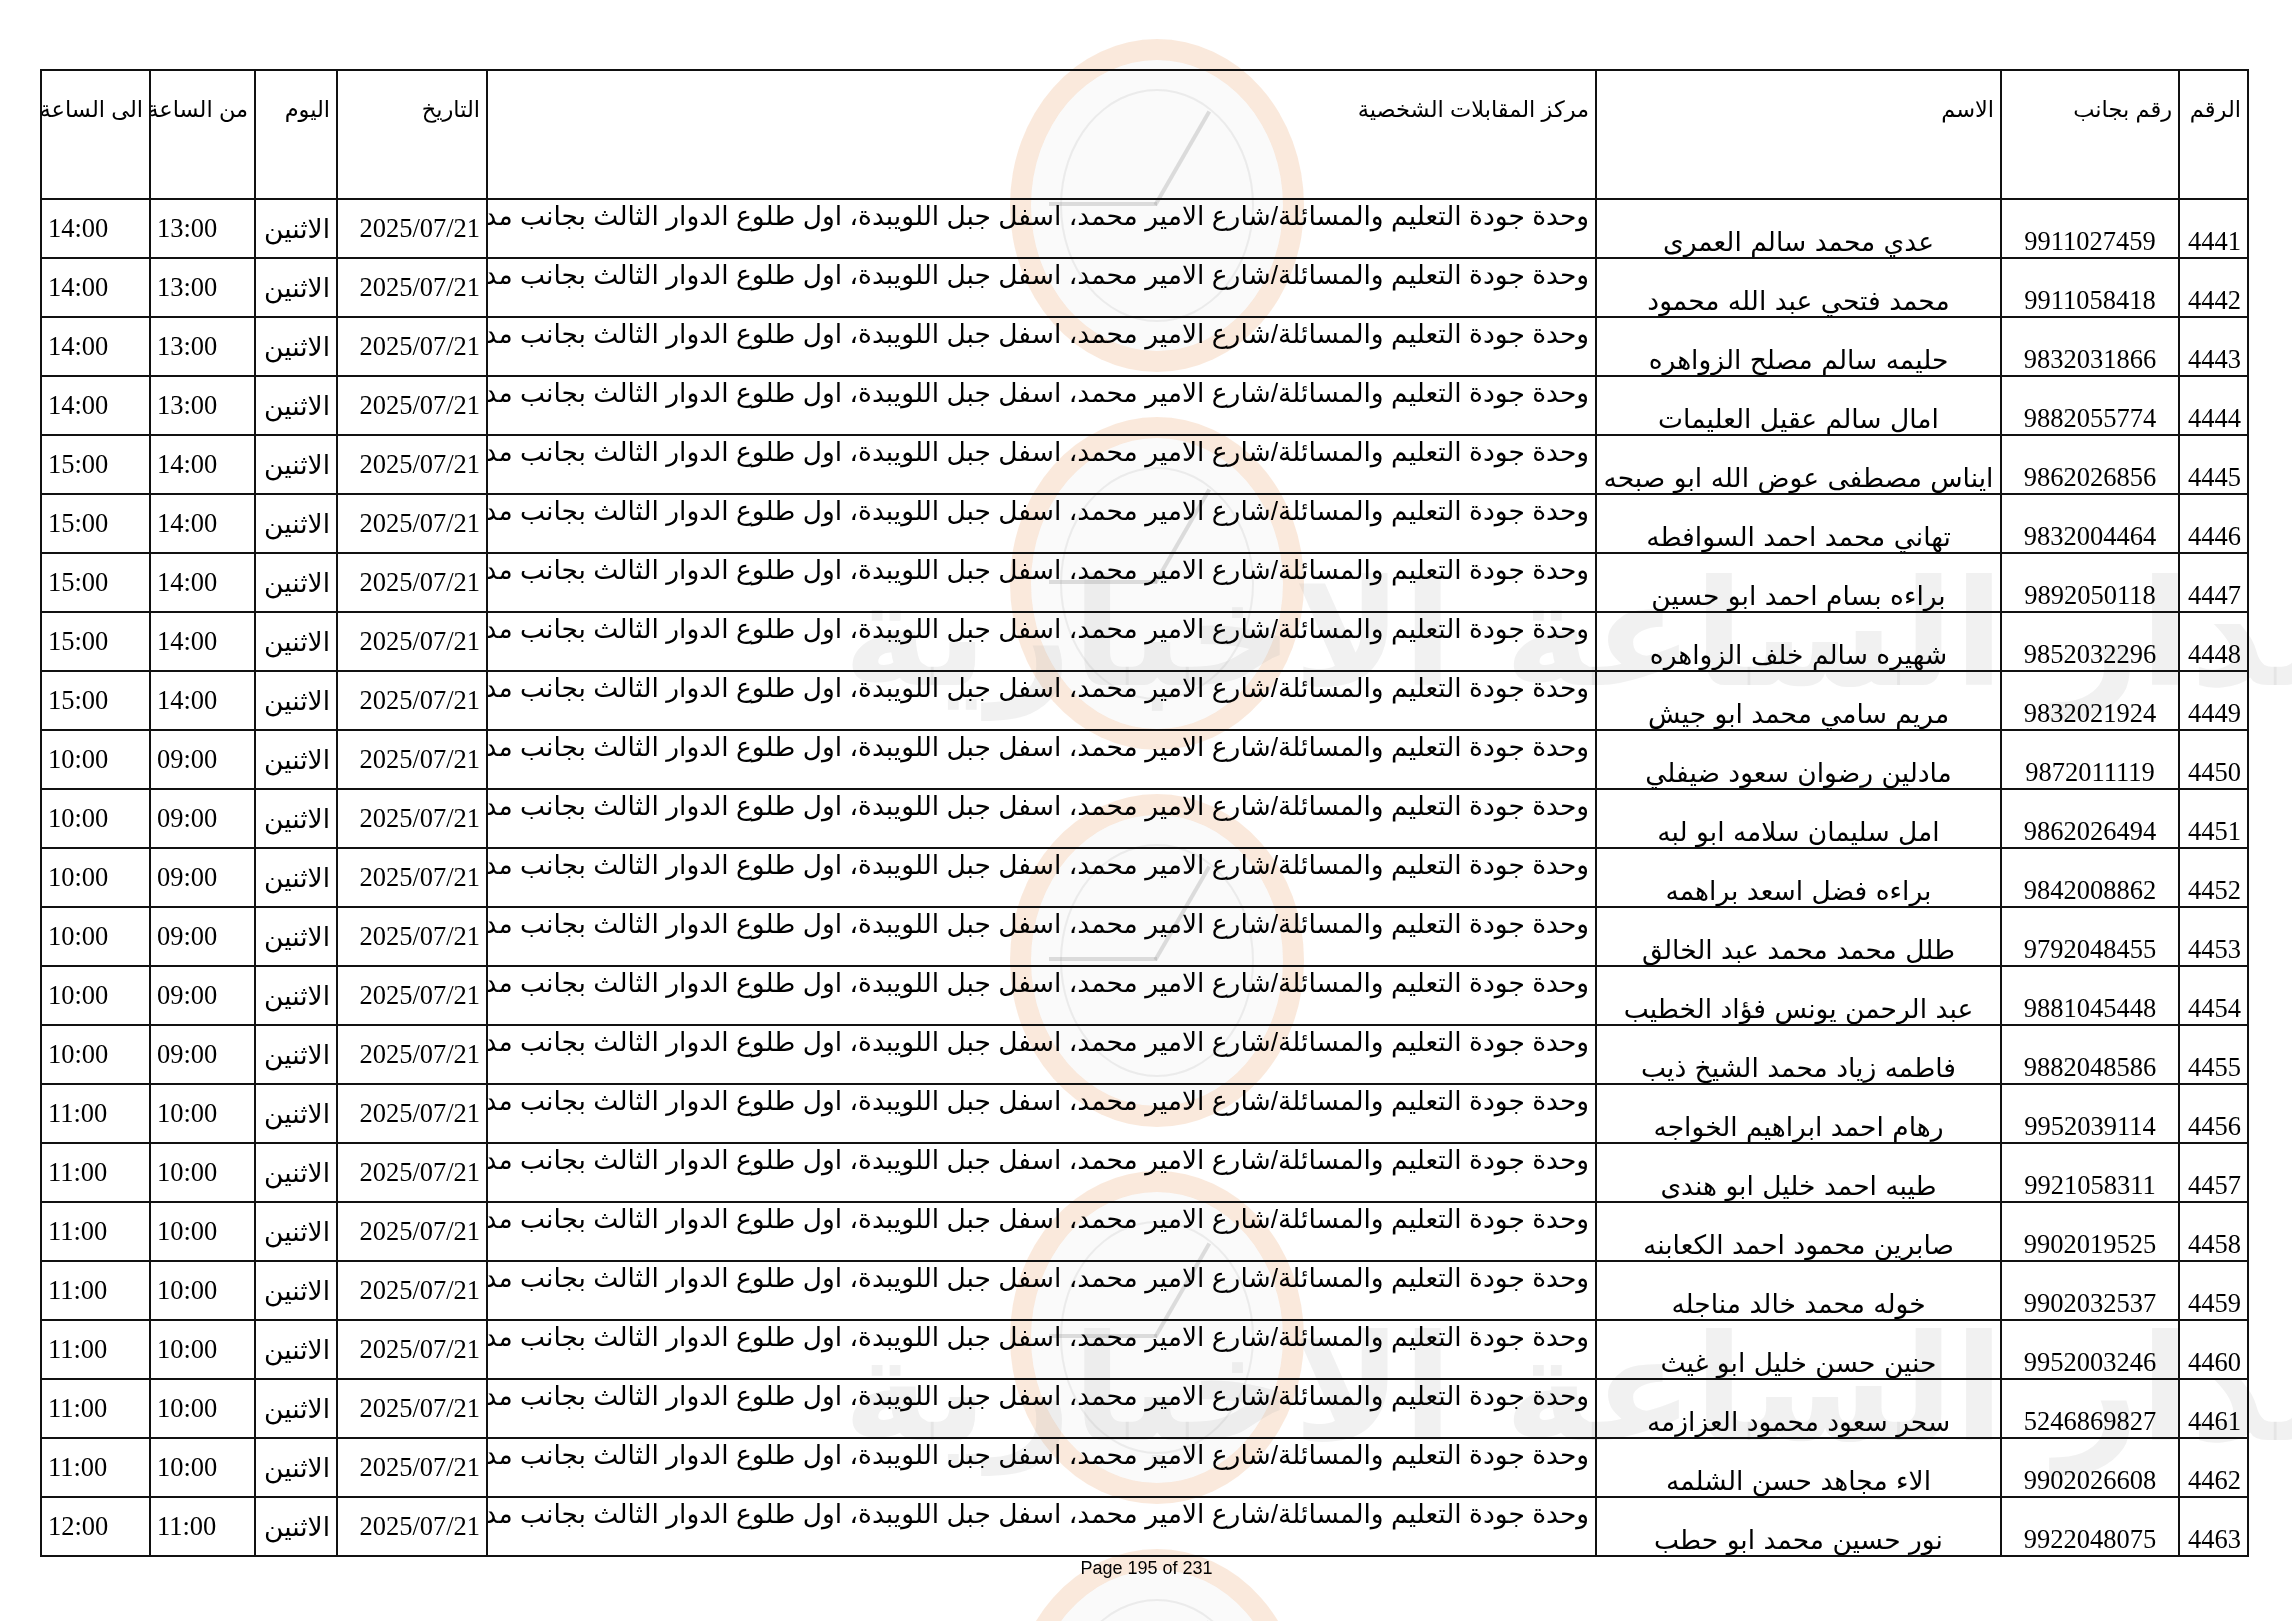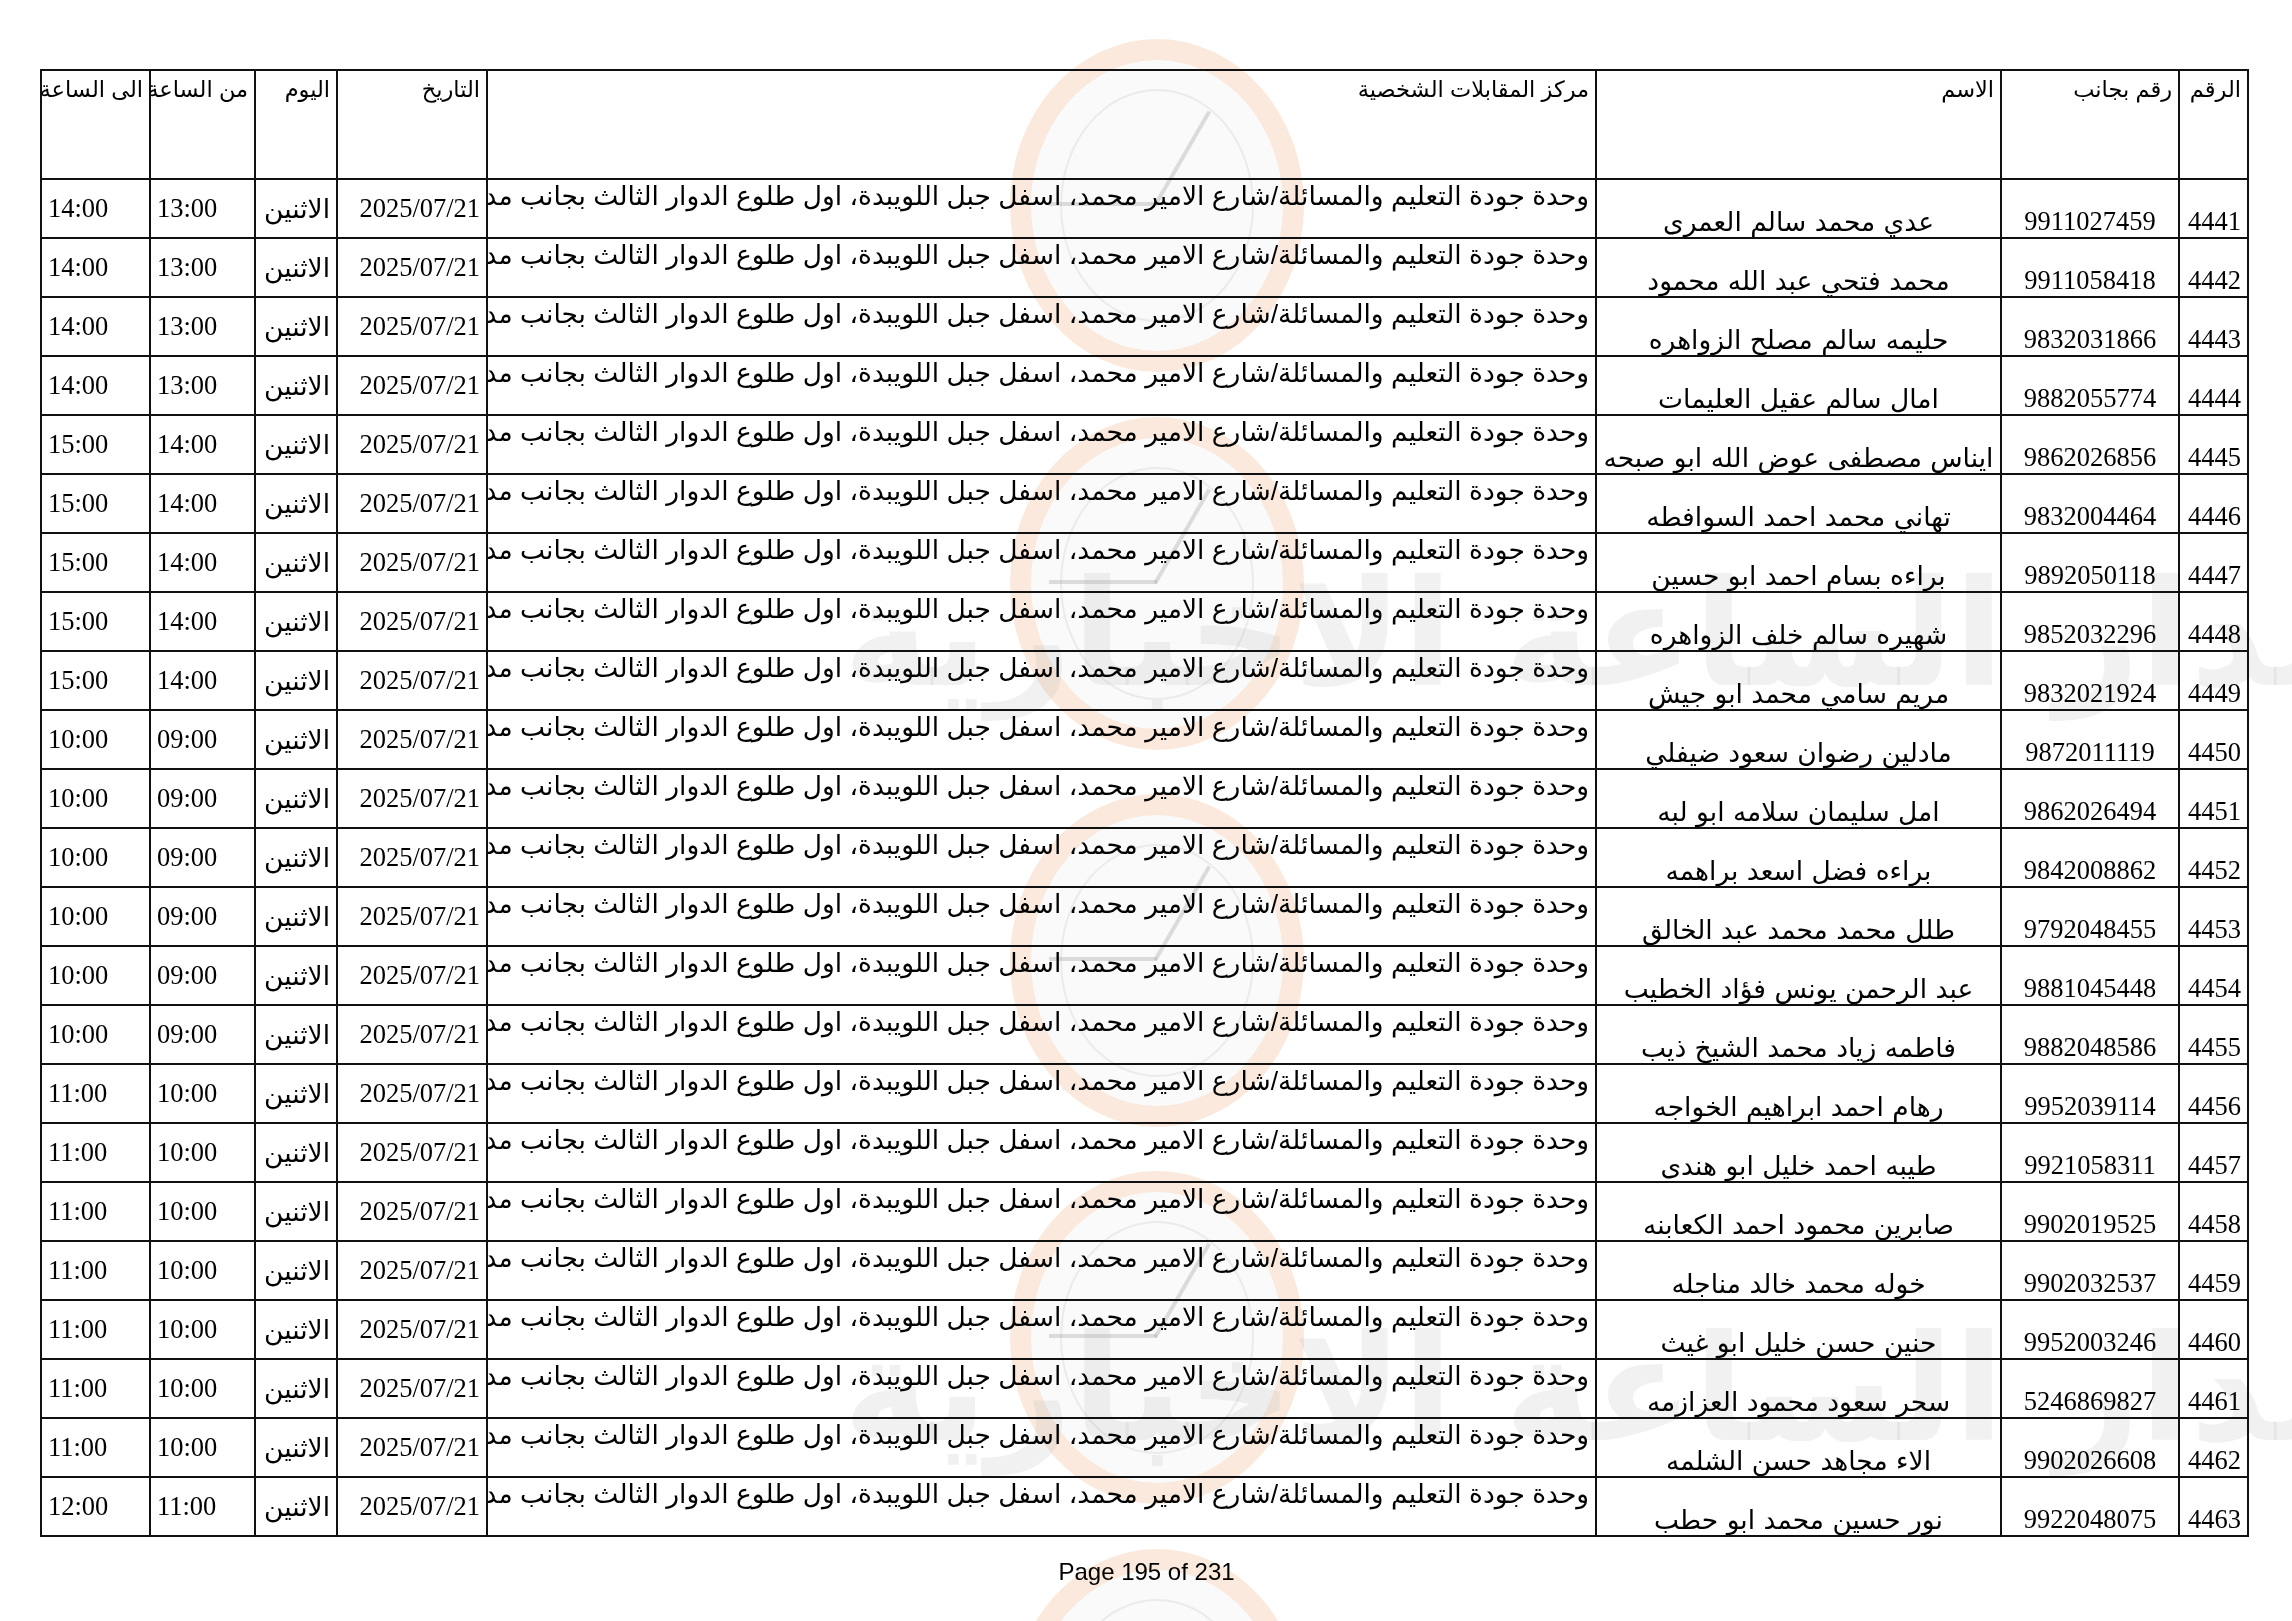--- a/index.html
+++ b/index.html
@@ -15,34 +15,34 @@
                      transform-origin: top left; transform: rotate(-150deg); }
   .wm-clock .hand2 { position: absolute; left: 50%; top: 50%; width: 108px; height: 3.9px; background: rgba(150,150,150,0.3);
                      transform-origin: left top; transform: rotate(180deg); }
   .wm-text { position: absolute; font-family: "DejaVu Sans", sans-serif; font-weight: bold; color: rgba(180,180,180,0.18);
              font-size: 147px; direction: rtl; white-space: nowrap; }
 
   table.roster { position: absolute; left: 40px; top: 69px; width: 2207px; border-collapse: collapse;
                  table-layout: fixed; direction: rtl; z-index: 1; }
   table.roster td, table.roster th { border: 2.5px solid #111; padding: 0 5.9px; overflow: hidden; white-space: nowrap; }
   table.roster th { height: 102px; vertical-align: top; font-weight: normal; text-align: right;
-                    font-family: "Liberation Sans", "DejaVu Sans", sans-serif; font-size: 22.5px; padding-top: 5px; }
+                    font-family: "Liberation Sans", "DejaVu Sans", sans-serif; font-size: 22.5px; padding-top: 25px; }
   table.roster td { height: 57px; font-size: 26.5px; }
   td.num { text-align: right; vertical-align: bottom; padding-bottom: 11.8px; font-size: 29px; }
   td.nid { text-align: center; vertical-align: bottom; padding-bottom: 13.7px; font-size: 29px; }
   td.name { text-align: center; vertical-align: bottom; padding-bottom: 13.7px; padding-right: 23.5px;
             font-family: "DejaVu Sans", sans-serif; font-size: 22.5px; }
   td.center { text-align: right; vertical-align: top; padding-top: 7.8px;
               font-family: "Liberation Sans", "DejaVu Sans", sans-serif; font-size: 21.6px; }
   td.date { text-align: right; vertical-align: middle; font-size: 27.4px; }
   td.day { text-align: right; vertical-align: middle; font-family: "DejaVu Sans", sans-serif; font-size: 20.6px; }
   td.time { text-align: left; vertical-align: middle; font-size: 27.4px; }
 
   .page-footer { position: absolute; top: 1558px; left: 0; width: 2293px; text-align: center;
-                 font-family: "Liberation Sans", "DejaVu Sans", sans-serif; font-size: 24px; z-index: 1; }
+                 font-family: "Liberation Sans", "DejaVu Sans", sans-serif; font-size: 18px; z-index: 1; }
 </style>
 </head>
 <body>
 
 <div class="watermark-layer">
   <div class="wm-clock" style="left:1010px; top:39px;">
       <div class="inner"></div>
       <div class="hand1"></div>
       <div class="hand2"></div>
     </div>

